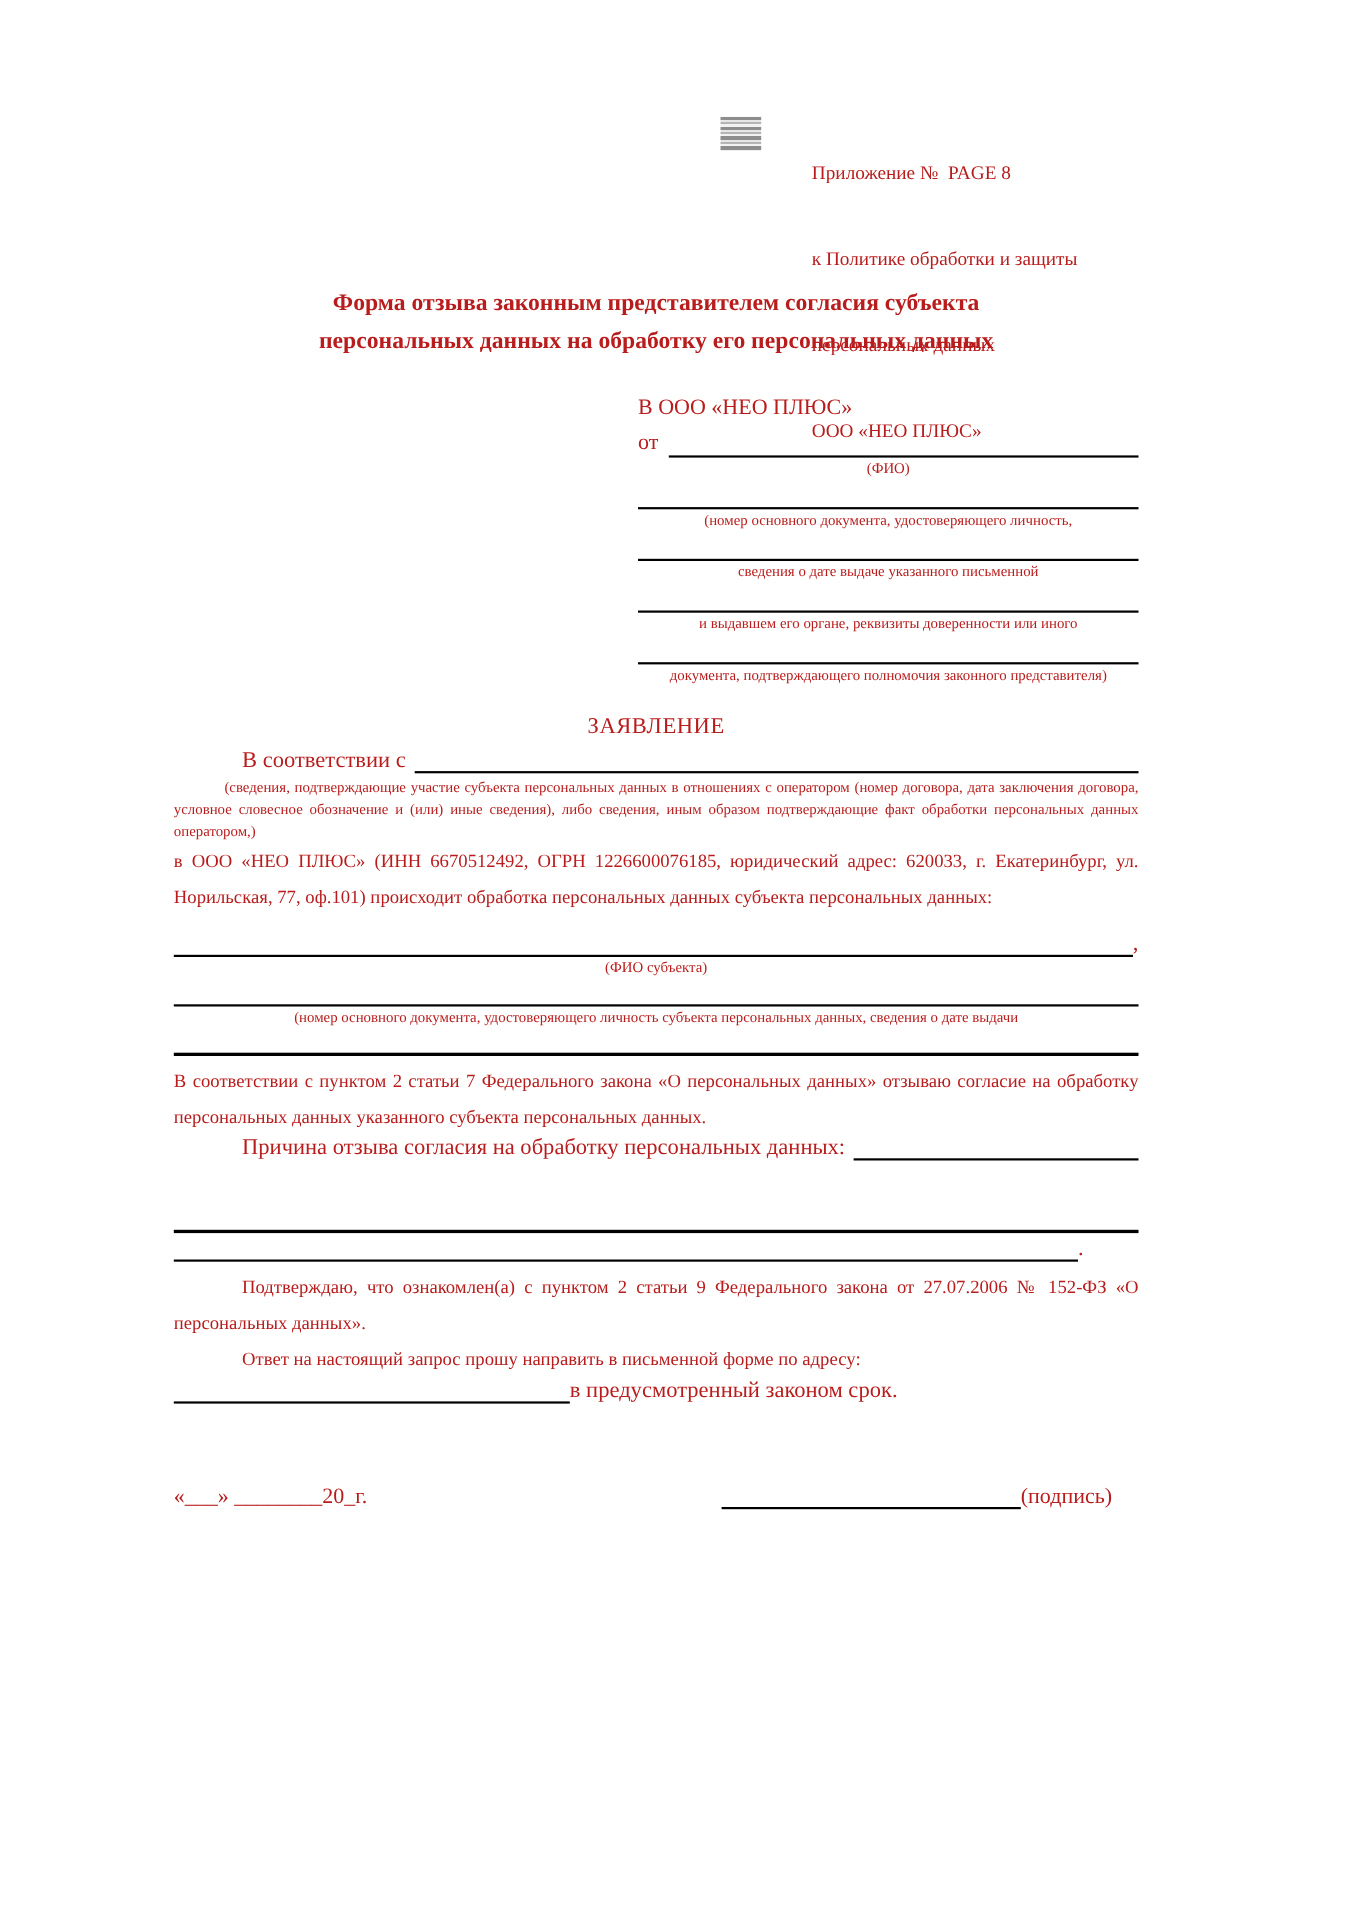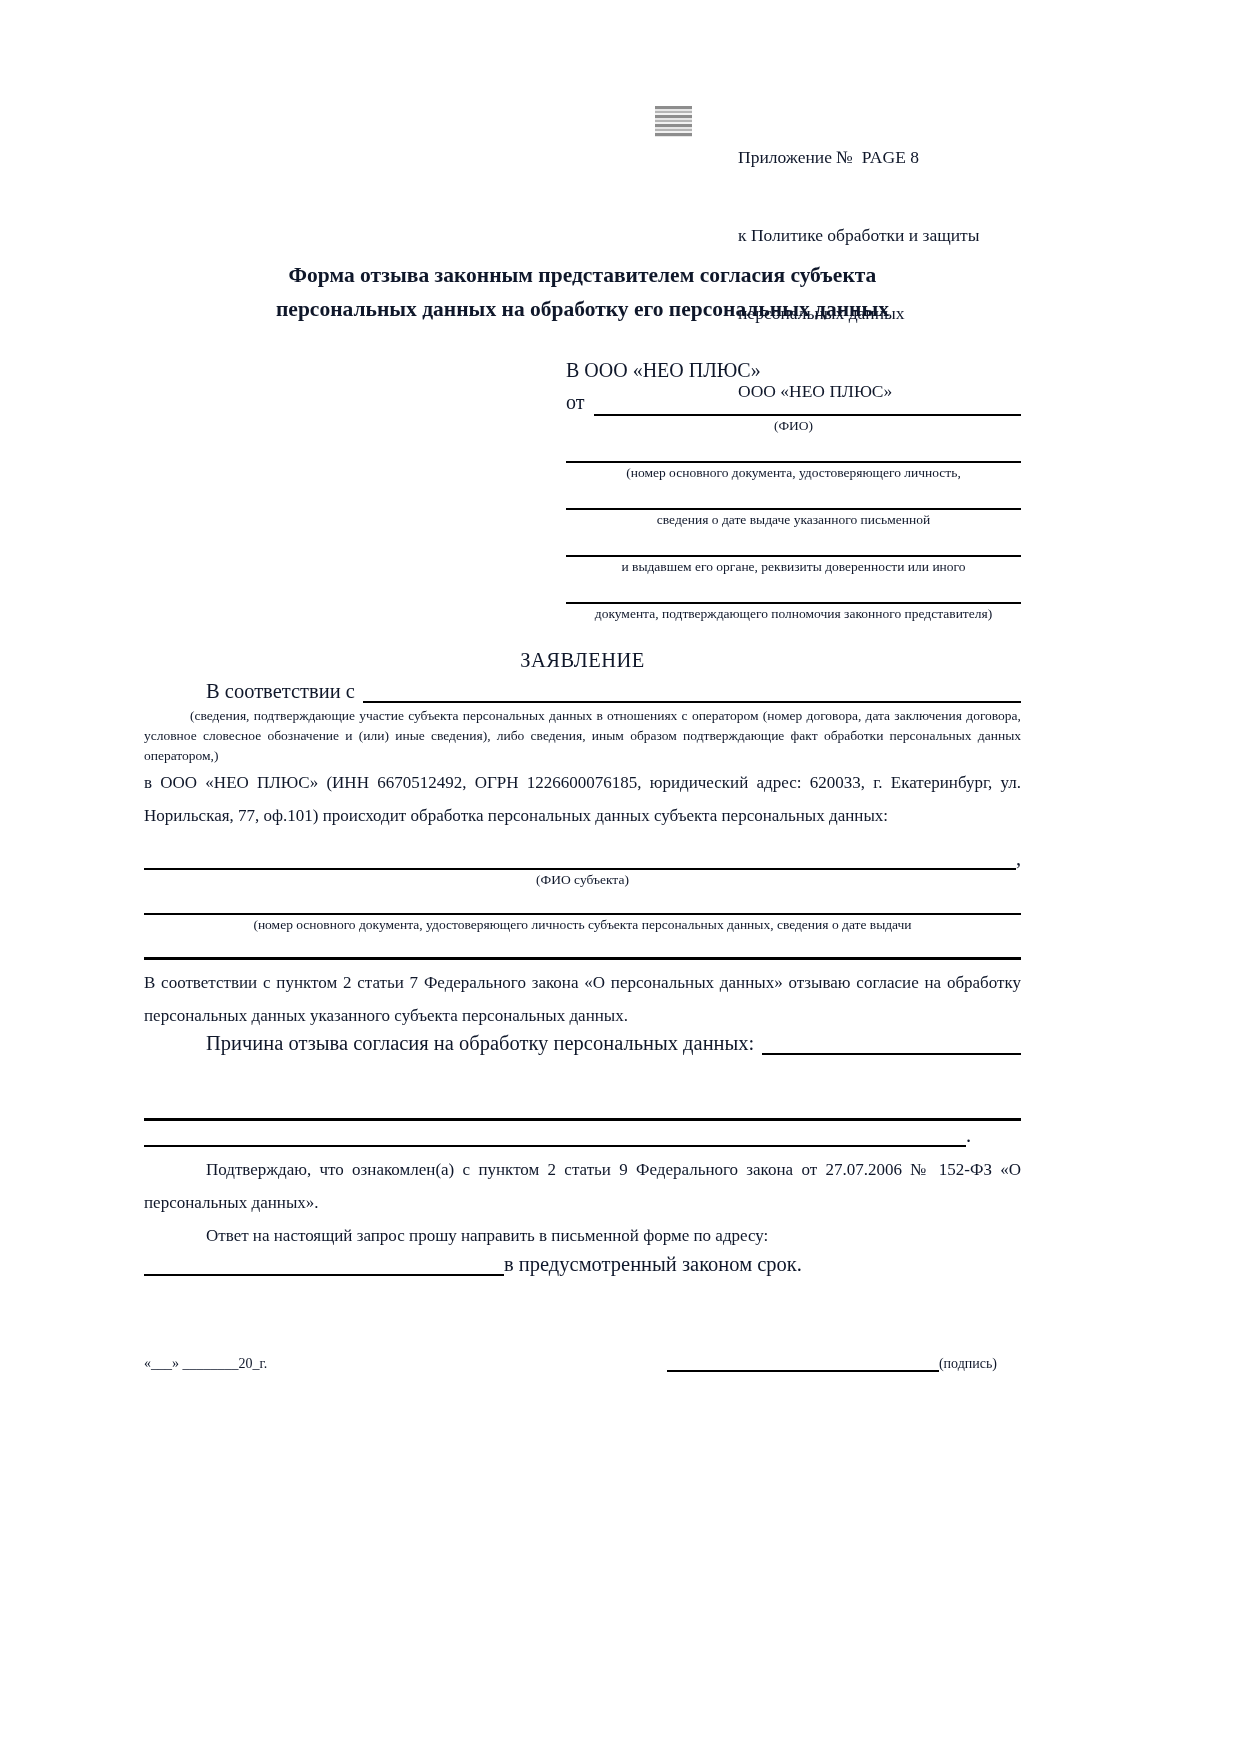--- a/index.html
+++ b/index.html
@@ -1,26 +1,26 @@
 <!DOCTYPE html>
 <html><head>
 <meta charset="utf-8">
 <style>
   * { margin:0; padding:0; box-sizing:border-box; }
   html,body { background:#ffffff; }
   .page {
-    width:1242px; height:1755px; position:relative; background:#fff; color:#0f172a;
+    width:1242px; height:1755px; position:relative; background:#fff; color:#b91c1c;
     font-family:"Liberation Serif", serif; overflow:hidden;
   }
   .mini-icon {
     position:absolute; left:655px; top:106px; width:37px; height:31px;
     background:repeating-linear-gradient(to bottom,#8d8d8d 0 3px,#e6e6e6 3px 5px,#b5b5b5 5px 7px,#f2f2f2 7px 9px);
   }
   .appendix { position:absolute; left:738px; top:92px; font-size:17.5px; line-height:26px; white-space:pre; }
-  .content { position:absolute; left:144px; top:258px; width:877px; }
+  .content { position:absolute; left:158px; top:258px; width:877px; }
   .title { font-size:21.5px; font-weight:bold; text-align:center; line-height:34px; }
   .recipient { margin:30px 0 0 422px; width:455px; font-size:20px; line-height:28px; }
   .from-row { display:flex; margin-top:4px; }
   .from-row .lbl { white-space:nowrap; padding-right:10px; }
   .blank { border-bottom:2px solid #000; }
   .fill { flex:1 1 auto; }
   .caption { font-size:13.5px; line-height:19px; text-align:center; }
   .blank-group .blank { height:27px; }
   .blank-group { margin-top:1px; }
   .heading { font-size:20.5px; text-align:center; margin-top:26px; letter-spacing:.5px; }
@@ -37,21 +37,21 @@
   .thick { border-bottom-width:3px; }
   .reason-row { margin-top:0; font-size:20.5px; }
   .reason-row .lbl { padding-left:62px; white-space:nowrap; padding-right:8px; }
   .ruled1 { margin-top:40px; }
   .ruled2-row { font-size:20.5px; margin-top:2px; }
   .ruled2-row .blank { width:822px; height:24px; }
   .reply-line2 { font-size:20.5px; margin-top:0; }
   .reply-line2 .blank { width:360px; height:24px; }
   .footer-row {
     display:flex; justify-content:space-between; align-items:flex-end;
-    margin-top:72px; font-size:14px; padding-right:24px;
+    margin-top:72px; font-size:20px; padding-right:24px;
   }
   .sig { display:flex; align-items:flex-end; }
   .sig .blank { width:272px; height:24px; }
 </style>
 </head>
 <body>
 
 <div class="page">
 
   <div class="mini-icon"></div>

